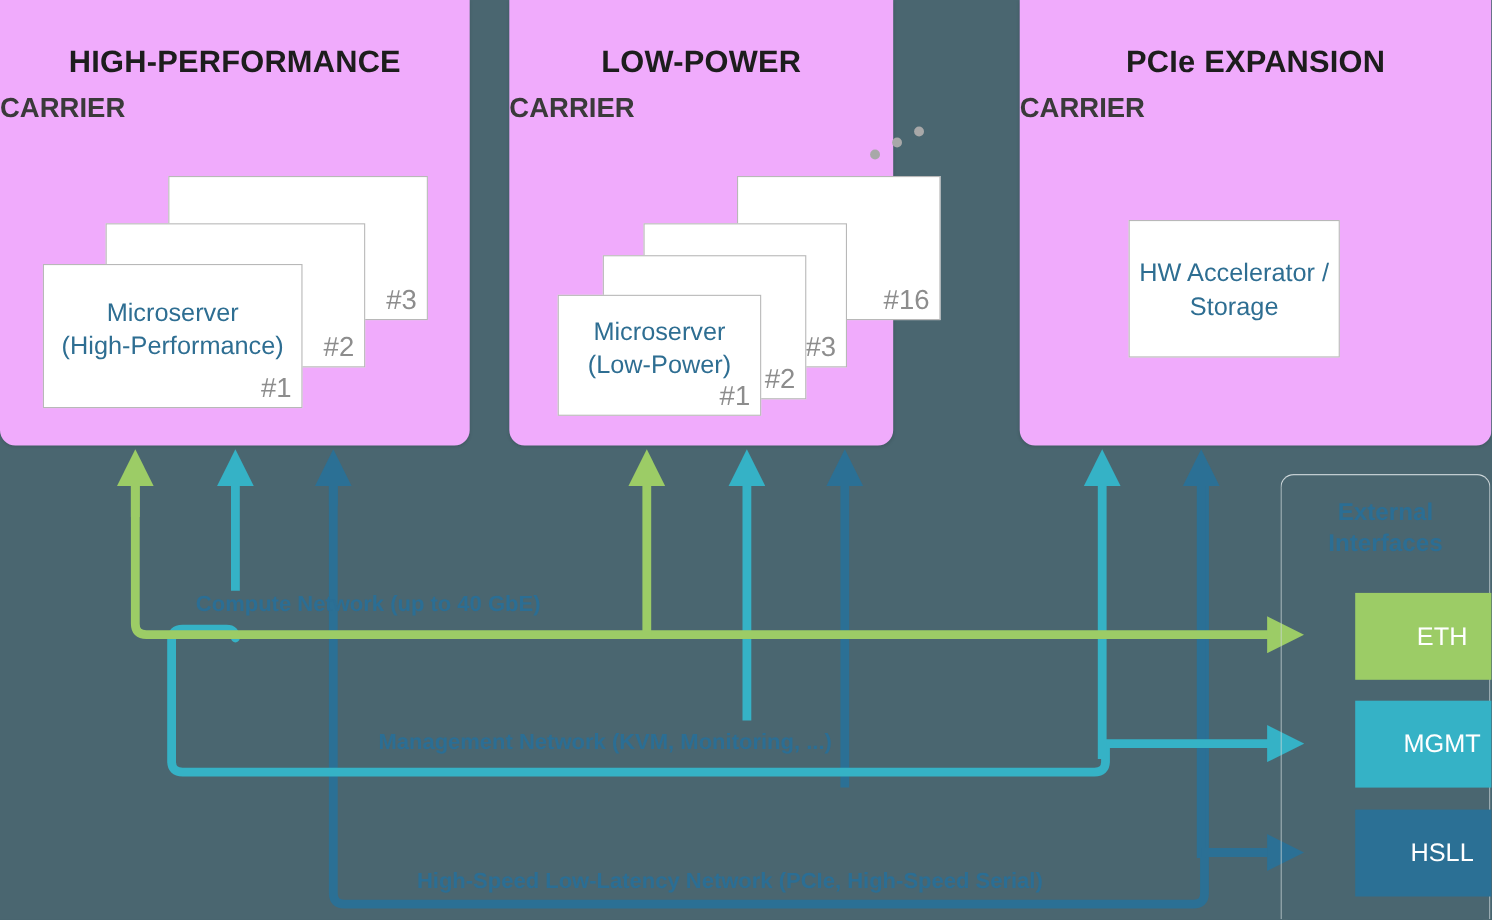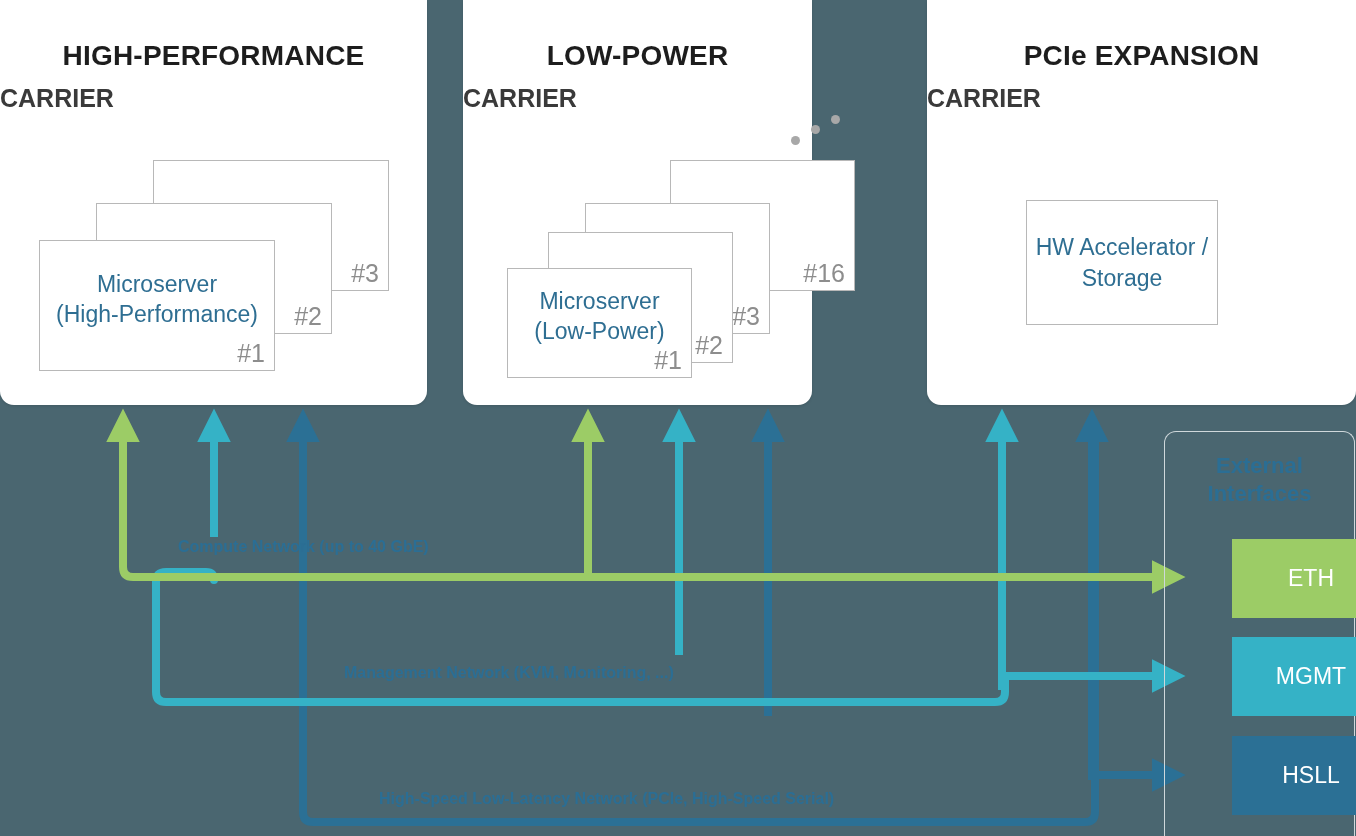--- a/index.html
+++ b/index.html
@@ -13,21 +13,21 @@
     height: 836px;
     background: #4a6670;
     font-family: "Liberation Sans", sans-serif;
     overflow: hidden;
   }
 
   
   .carrier {
     position: absolute;
     top: 0;
-    background: #ffffff;
+    background: #f0abfc;
     border-radius: 0 0 14px 14px;
     box-shadow: 0 1px 3px rgba(0,0,0,0.12);
   }
   .carrier-title {
     position: absolute;
     left: 0; right: 0;
     top: 40px;
     text-align: center;
     font-size: 28px;
     font-weight: bold;
@@ -97,21 +97,21 @@
   
   #netsvg {
     position: absolute;
     left: 0;
     top: 0;
     width: 1356px;
     height: 836px;
   }
   .netlabel {
     position: absolute;
-    font-size: 16px;
+    font-size: 20px;
     font-weight: bold;
     color: #2b6e94;
     white-space: nowrap;
   }
 
   
   #extbox {
     position: absolute;
     left: 1164px;
     top: 431px;

